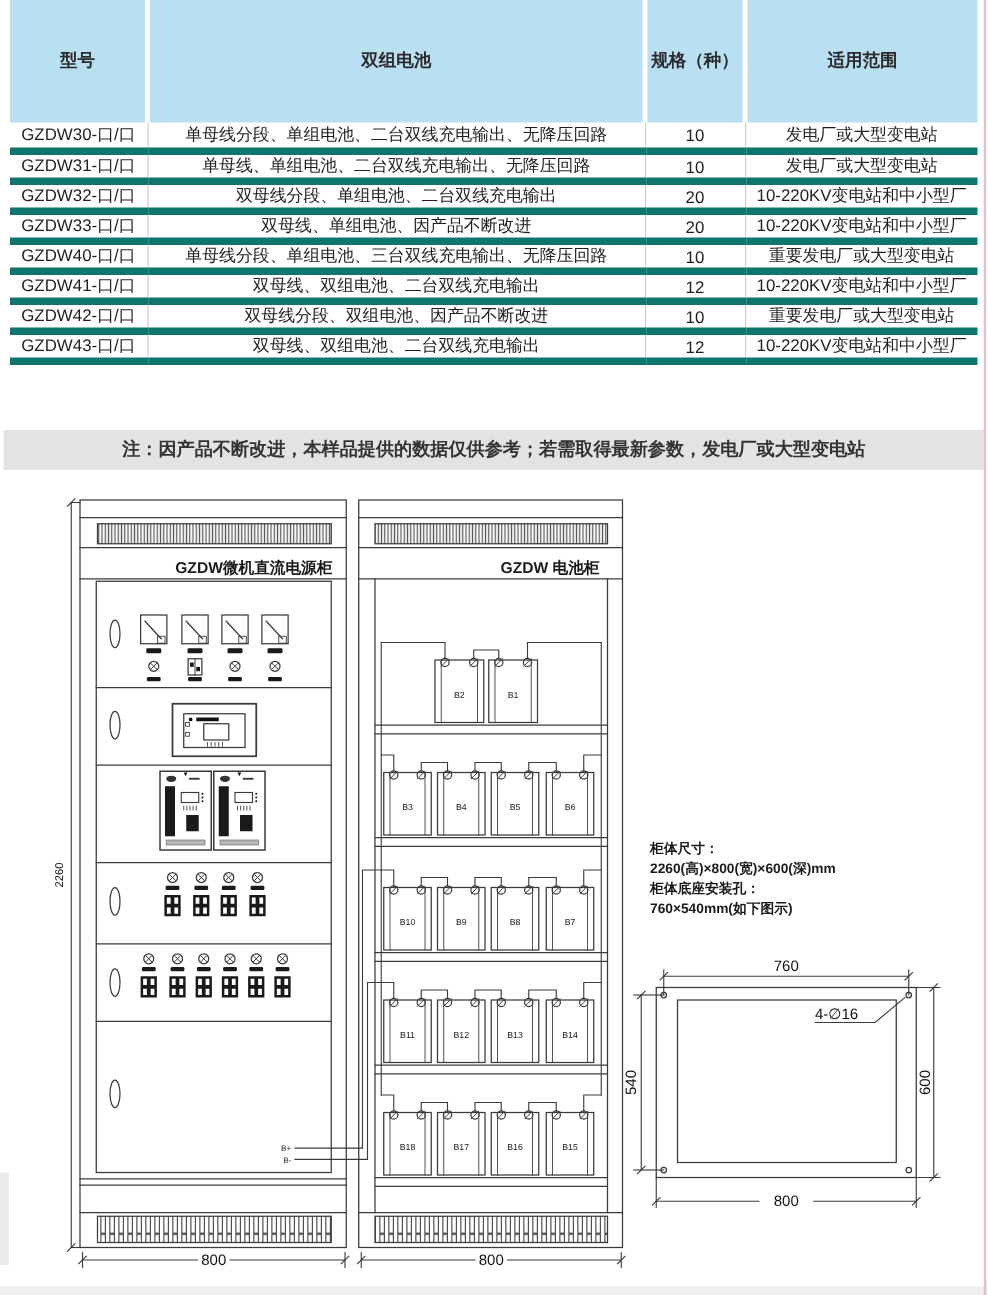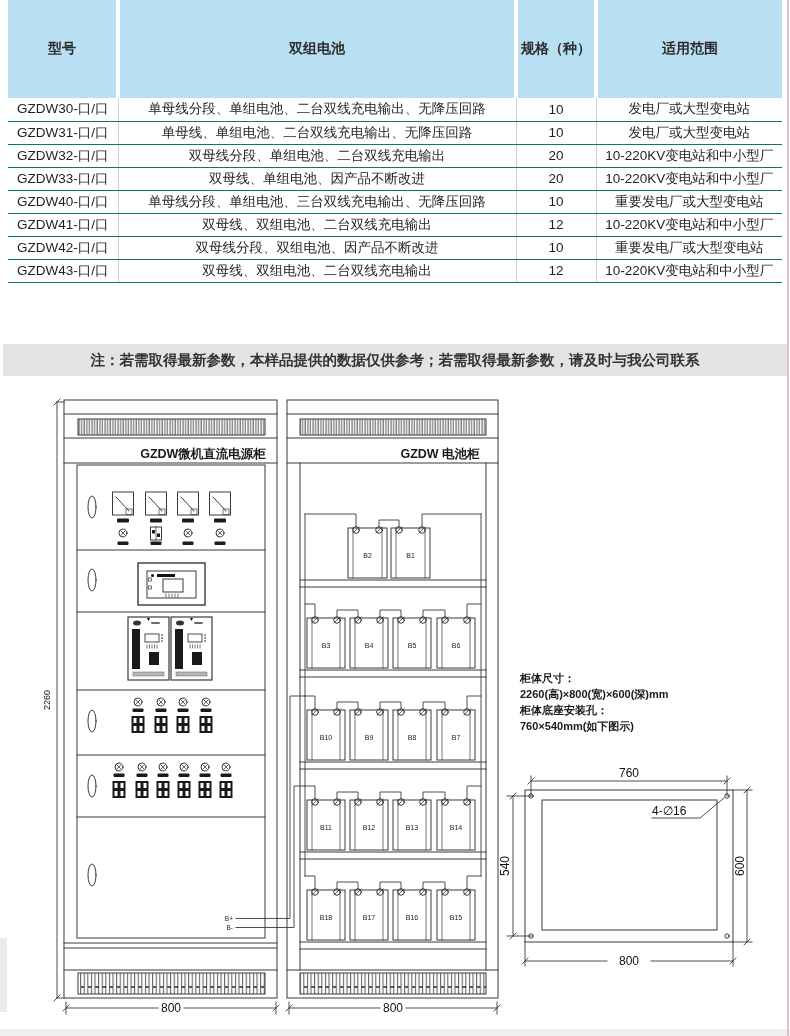--- a/index.html
+++ b/index.html
@@ -4,21 +4,21 @@
 <style>
   *{margin:0;padding:0;box-sizing:border-box}
   html,body{background:#fff}
   body{font-family:"Liberation Sans","DejaVu Sans",sans-serif}
   .page{position:relative;width:790px;height:1036px;background:#fff;overflow:hidden}
 
   
   .spec-table{position:absolute;left:8px;top:0;width:774px;border-collapse:collapse;table-layout:fixed}
   .spec-table th{background:#b9dff2;height:98px;font-size:14px;font-weight:bold;color:#2b2b2b;border-left:4px solid #fff;vertical-align:middle}
   .spec-table th:first-child{border-left:none}
-  .spec-table td{height:23px;font-size:13.5px;color:#1f1f1f;text-align:center;border-bottom:1px solid #0f766e;border-left:1px solid #cfcfcf;padding:0 2px;white-space:nowrap;overflow:hidden;vertical-align:middle}
+  .spec-table td{height:23px;font-size:13.5px;color:#1f1f1f;text-align:center;border-bottom:6px solid #0f766e;border-left:1px solid #cfcfcf;padding:0 2px;white-space:nowrap;overflow:hidden;vertical-align:middle}
   .spec-table td:first-child{border-left:none}
 
   .note-bar{position:absolute;left:3px;top:344px;width:784px;height:32px;background:#e3e3e3;font-size:14.5px;font-weight:bold;color:#333;text-align:center;line-height:32px;white-space:nowrap}
 
   svg.drawing{position:absolute;left:0;top:390px}
   svg text{stroke:none;fill:#222;font-family:"Liberation Sans","DejaVu Sans",sans-serif}
   .cab-title{font-size:12.5px;font-weight:bold;fill:#1a1a1a}
   .tiny{font-size:6.5px}
   .dim{font-size:12px;fill:#111}
   .dim-sm{font-size:9px;fill:#111}
@@ -93,21 +93,21 @@
         </tr>
         <tr>
           <td>GZDW43-口/口</td>
           <td>双母线、双组电池、二台双线充电输出</td>
           <td>12</td>
           <td>10-220KV变电站和中小型厂</td>
         </tr>
       </tbody>
   </table>
 
-  <div class="note-bar">注：若需取得最新参数，本样品提供的数据仅供参考；若需取得最新参数，请及时与我公司联系</div>
+  <div class="note-bar">注：因产品不断改进，本样品提供的数据仅供参考；若需取得最新参数，发电厂或大型变电站</div>
 
   <svg class="drawing" width="790" height="646" viewBox="0 390 790 646" stroke="#3a3a3a" fill="none" stroke-width="1" stroke-linecap="square">
     <defs>
       <pattern id="hatch" width="2.6" height="16" patternUnits="userSpaceOnUse">
         <line x1="1" y1="0.5" x2="1" y2="15.5" stroke="#555" stroke-width="1"></line>
       </pattern>
       <pattern id="slats" width="7.2" height="21" patternUnits="userSpaceOnUse">
         <rect x="1.5" y="0.5" width="3.6" height="20" fill="none" stroke="#444" stroke-width="0.9"></rect>
       </pattern>
     </defs>

